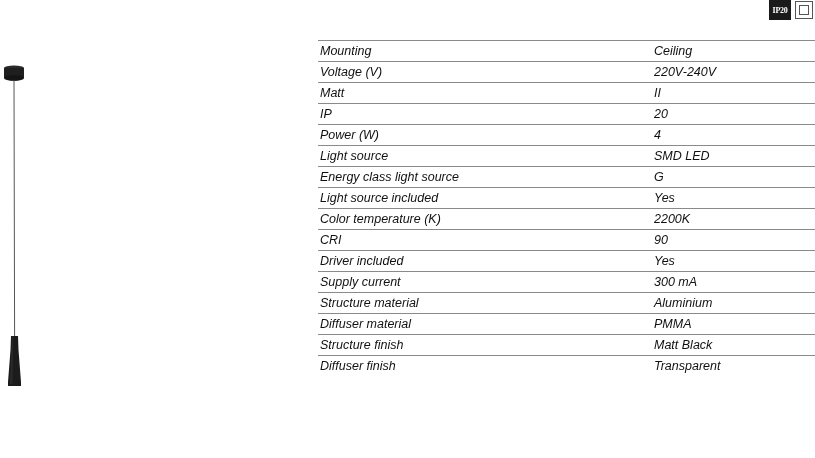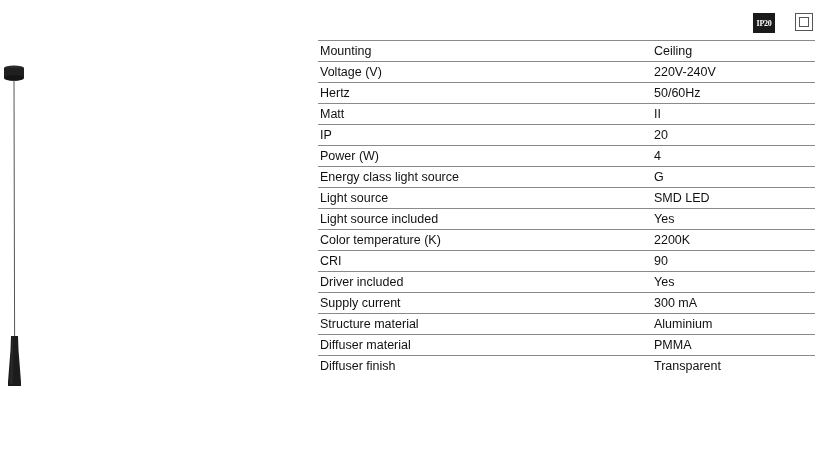--- a/index.html
+++ b/index.html
@@ -1,27 +1,27 @@
 <!DOCTYPE html>
 <html><head>
 <meta charset="utf-8">
 <style>
   html, body { margin: 0; padding: 0; background: #ffffff; }
   body { width: 815px; height: 458px; position: relative; overflow: hidden;
          font-family: "Liberation Sans", sans-serif; color: #111; }
   .product-image { position: absolute; left: 0; top: 0; width: 60px; height: 458px; }
-  .badges { position: absolute; top: 13px; right: 2px; display: flex; gap: 20px; align-items: flex-start; }
+  .badges { position: absolute; top: 0; right: 2px; display: flex; gap: 4px; align-items: center; }
   .badge-ip { width: 22px; height: 20px; background: #1a1a1a; color: #fff;
               font-family: "Liberation Serif", serif; font-weight: bold; font-size: 8px;
               display: flex; align-items: center; justify-content: center; letter-spacing: -0.3px; }
   .badge-class { width: 18px; height: 18px; border: 1px solid #555; box-sizing: border-box;
                  display: flex; align-items: center; justify-content: center; background:#fff; }
   .badge-class .inner { width: 10px; height: 10px; border: 1px solid #555; box-sizing: border-box; }
   .spec-table { position: absolute; left: 318px; top: 40px; width: 497px; border-collapse: collapse; }
-  .spec-table tr { height: 21px; border-top: 1px solid #8a8a8a; }
+  .spec-table tr { height: 21px; border-top: 1px solid #8a8a8a; font-style: italic; }
   .spec-table td { padding: 0 0 0 2px; font-size: 12.5px; line-height: 20px; vertical-align: middle; white-space: nowrap; }
   .spec-table td.label { width: 332px; }
 </style>
 </head>
 <body>
 
 <svg class="product-image" viewBox="0 0 60 458" xmlns="http://www.w3.org/2000/svg">
 
   <ellipse cx="14" cy="68" rx="10" ry="2.5" fill="#2a2a2a"></ellipse>
   <rect x="4" y="68" width="20" height="10" fill="#1f1f1f"></rect>
@@ -44,42 +44,38 @@
   <tbody id="spec-body">
       <tr>
         <td class="label">Mounting</td>
         <td>Ceiling</td>
       </tr>
       <tr>
         <td class="label">Voltage (V)</td>
         <td>220V-240V</td>
       </tr>
       <tr>
-        <td class="label">Hertz</td>
-        <td>50/60Hz</td>
-      </tr>
-      <tr>
         <td class="label">Matt</td>
         <td>II</td>
       </tr>
       <tr>
         <td class="label">IP</td>
         <td>20</td>
       </tr>
       <tr>
         <td class="label">Power (W)</td>
         <td>4</td>
       </tr>
       <tr>
+        <td class="label">Light source</td>
+        <td>SMD LED</td>
+      </tr>
+      <tr>
         <td class="label">Energy class light source</td>
         <td>G</td>
-      </tr>
-      <tr>
-        <td class="label">Light source</td>
-        <td>SMD LED</td>
       </tr>
       <tr>
         <td class="label">Light source included</td>
         <td>Yes</td>
       </tr>
       <tr>
         <td class="label">Color temperature (K)</td>
         <td>2200K</td>
       </tr>
       <tr>
@@ -96,17 +92,21 @@
       </tr>
       <tr>
         <td class="label">Structure material</td>
         <td>Aluminium</td>
       </tr>
       <tr>
         <td class="label">Diffuser material</td>
         <td>PMMA</td>
       </tr>
       <tr>
+        <td class="label">Structure finish</td>
+        <td>Matt Black</td>
+      </tr>
+      <tr>
         <td class="label">Diffuser finish</td>
         <td>Transparent</td>
       </tr>
     </tbody>
 </table>
 
 </body></html>

